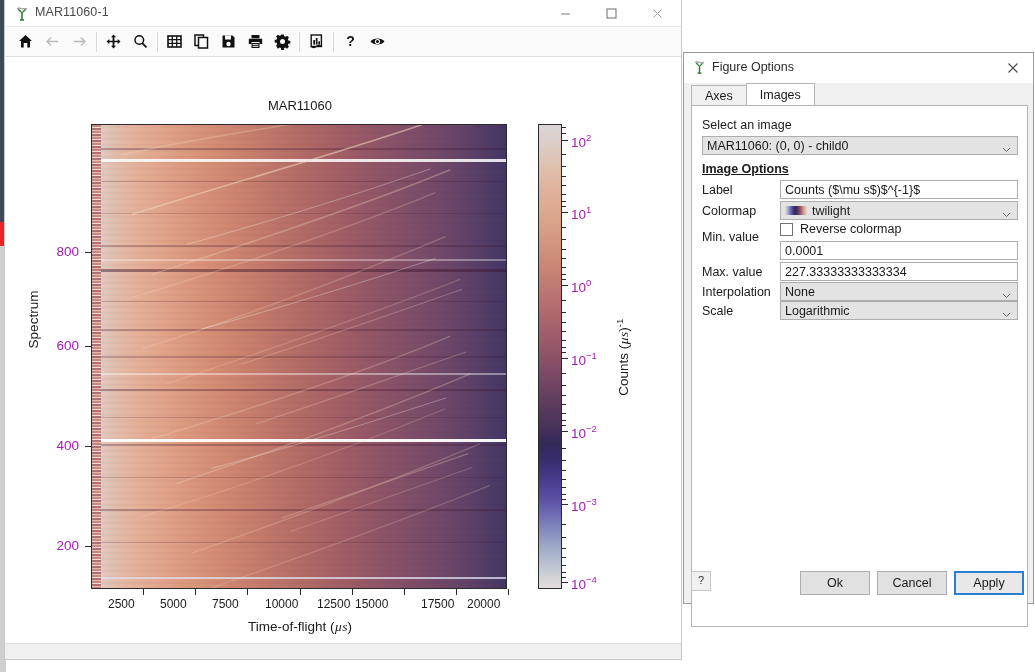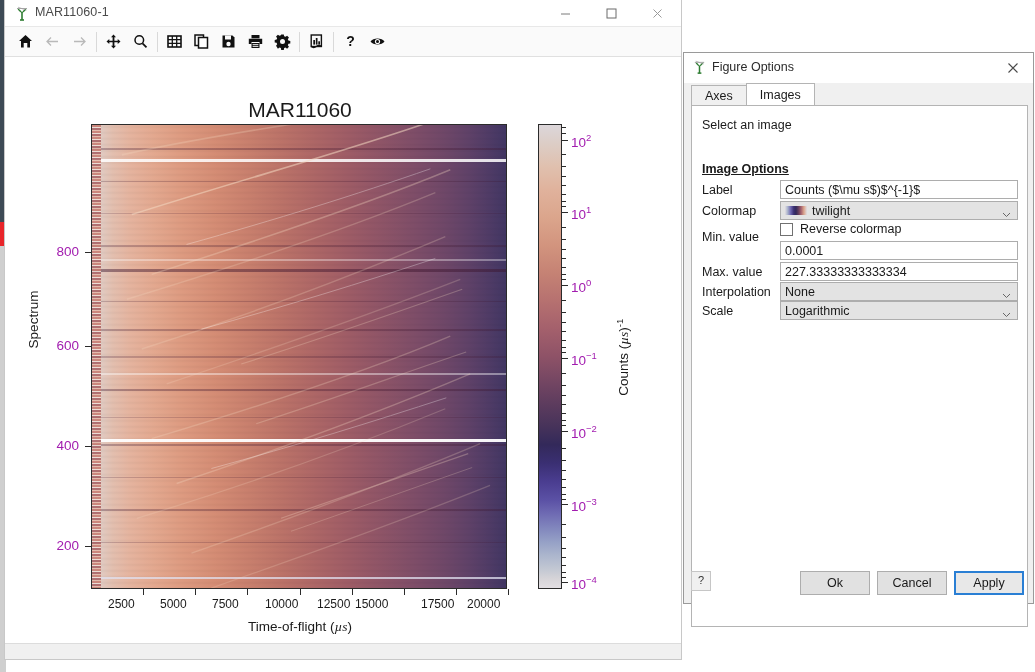--- a/index.html
+++ b/index.html
@@ -81,21 +81,21 @@
   
   .fig-canvas {
     position: absolute; left: 0; top: 58px;
     width: 676px; height: 585px;
     background: #ffffff;
     overflow: hidden;
   }
   .plot-title {
     position: absolute; left: 88px; top: 40px; width: 414px;
     text-align: center;
-    font-size: 21px; color: #1a1a1a;
+    font-size: 13px; color: #1a1a1a;
   }
   
   .axes-box {
     position: absolute;
     left: 86px; top: 66px;
     width: 416px; height: 465px;
     border: 1px solid #2b2b2b;
     box-sizing: border-box;
     overflow: hidden;
     background: #b86a5e;
@@ -635,20 +635,28 @@
         </div>
         <div class="tab active">
           <span>Images</span>
         </div>
       </div>
 
       <div class="tab-panel">
 
         <div class="field-label" style="left:10px; top:12px;">Select an image</div>
 
+        <div class="combo" style="left:10px; top:30px; width:316px;">
+          <span>MAR11060: (0, 0) - child0</span>
+          <span class="arrow">
+            <svg width="9" height="9" viewBox="0 0 9 9">
+                <path d="M1 3 L4.5 6.5 L8 3" stroke="currentColor" stroke-width="1" fill="none"></path>
+              </svg>
+          </span>
+        </div>
 
         <div class="section-head" style="left:10px; top:56px;">Image Options</div>
 
         <div class="field-label" style="left:10px; top:77px;">Label</div>
         <div class="txtbox" style="left:88px; top:74px; width:238px;">Counts ($\mu s$)$^{-1}$</div>
 
         <div class="field-label" style="left:10px; top:98px;">Colormap</div>
         <div class="combo" style="left:88px; top:95px; width:238px;">
           <span class="cmap-swatch" style="background: linear-gradient(to right,
                   #e2dee2 0%, #aab3cc 12%, #6f68b2 26%, #3a2f72 40%,

